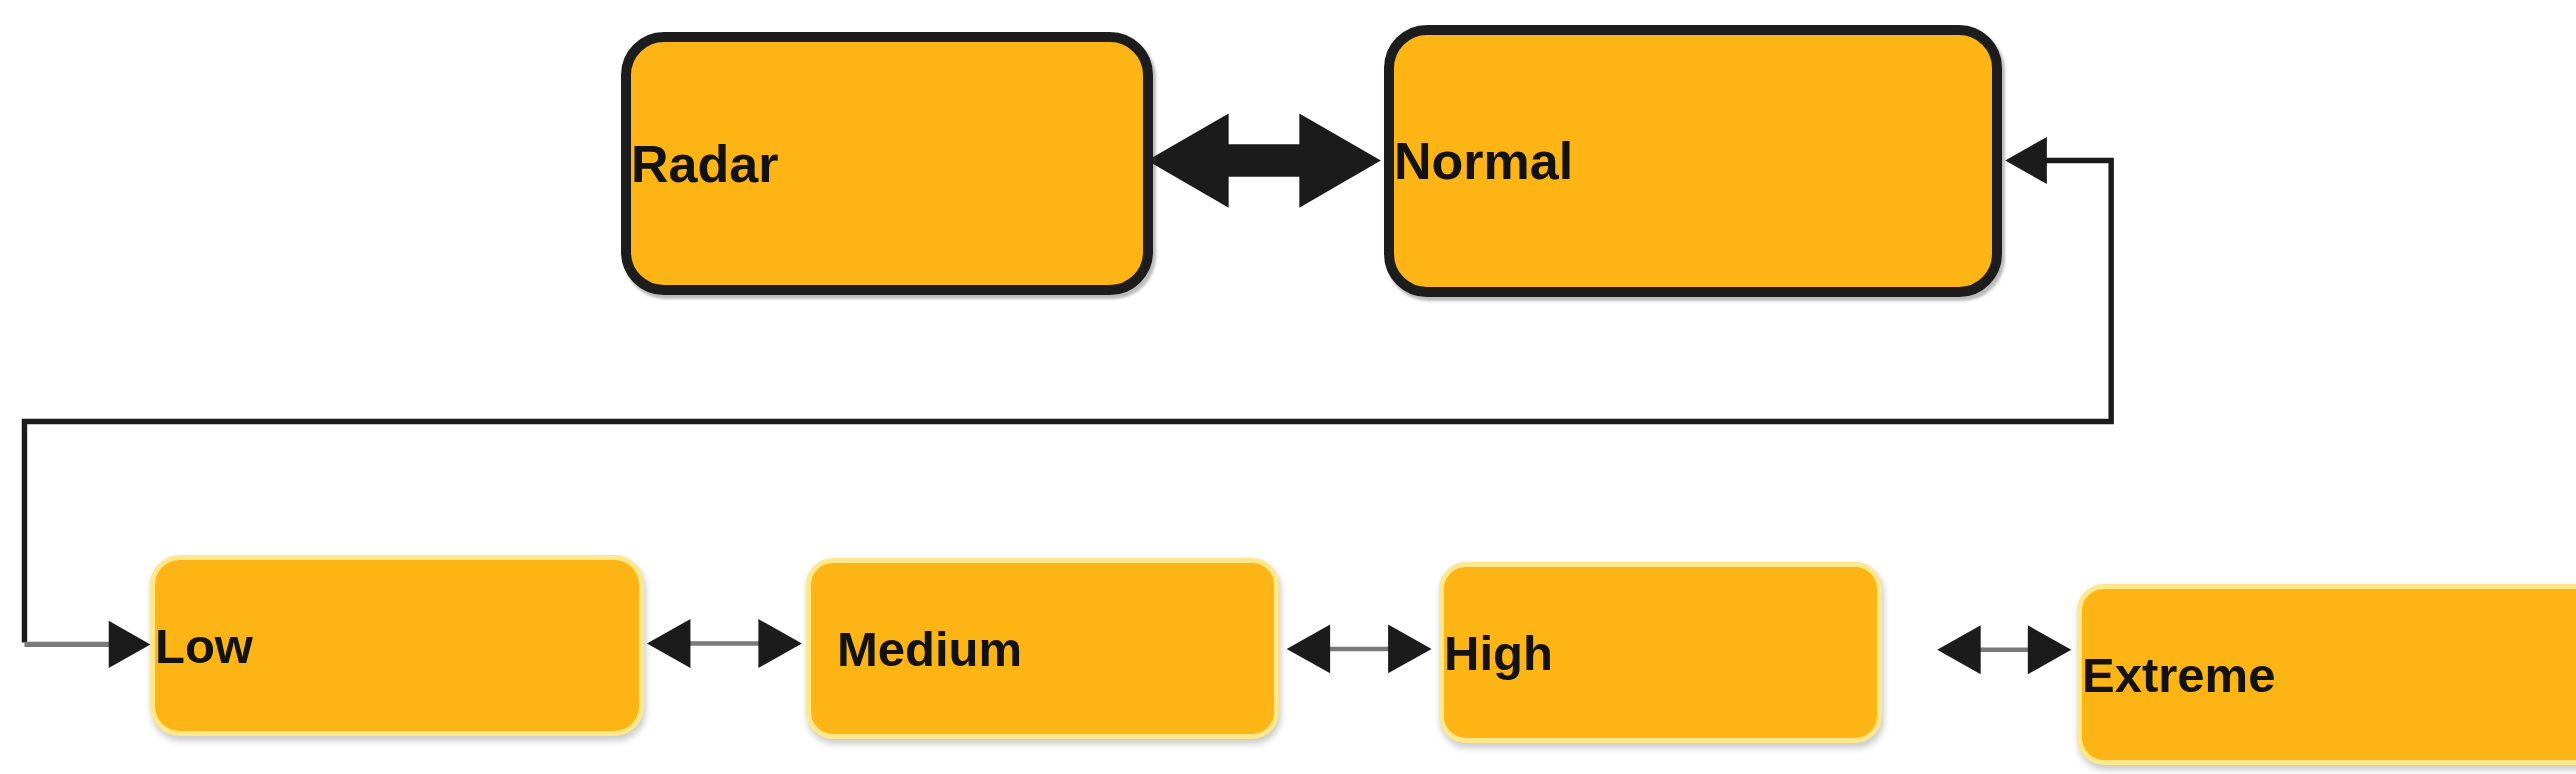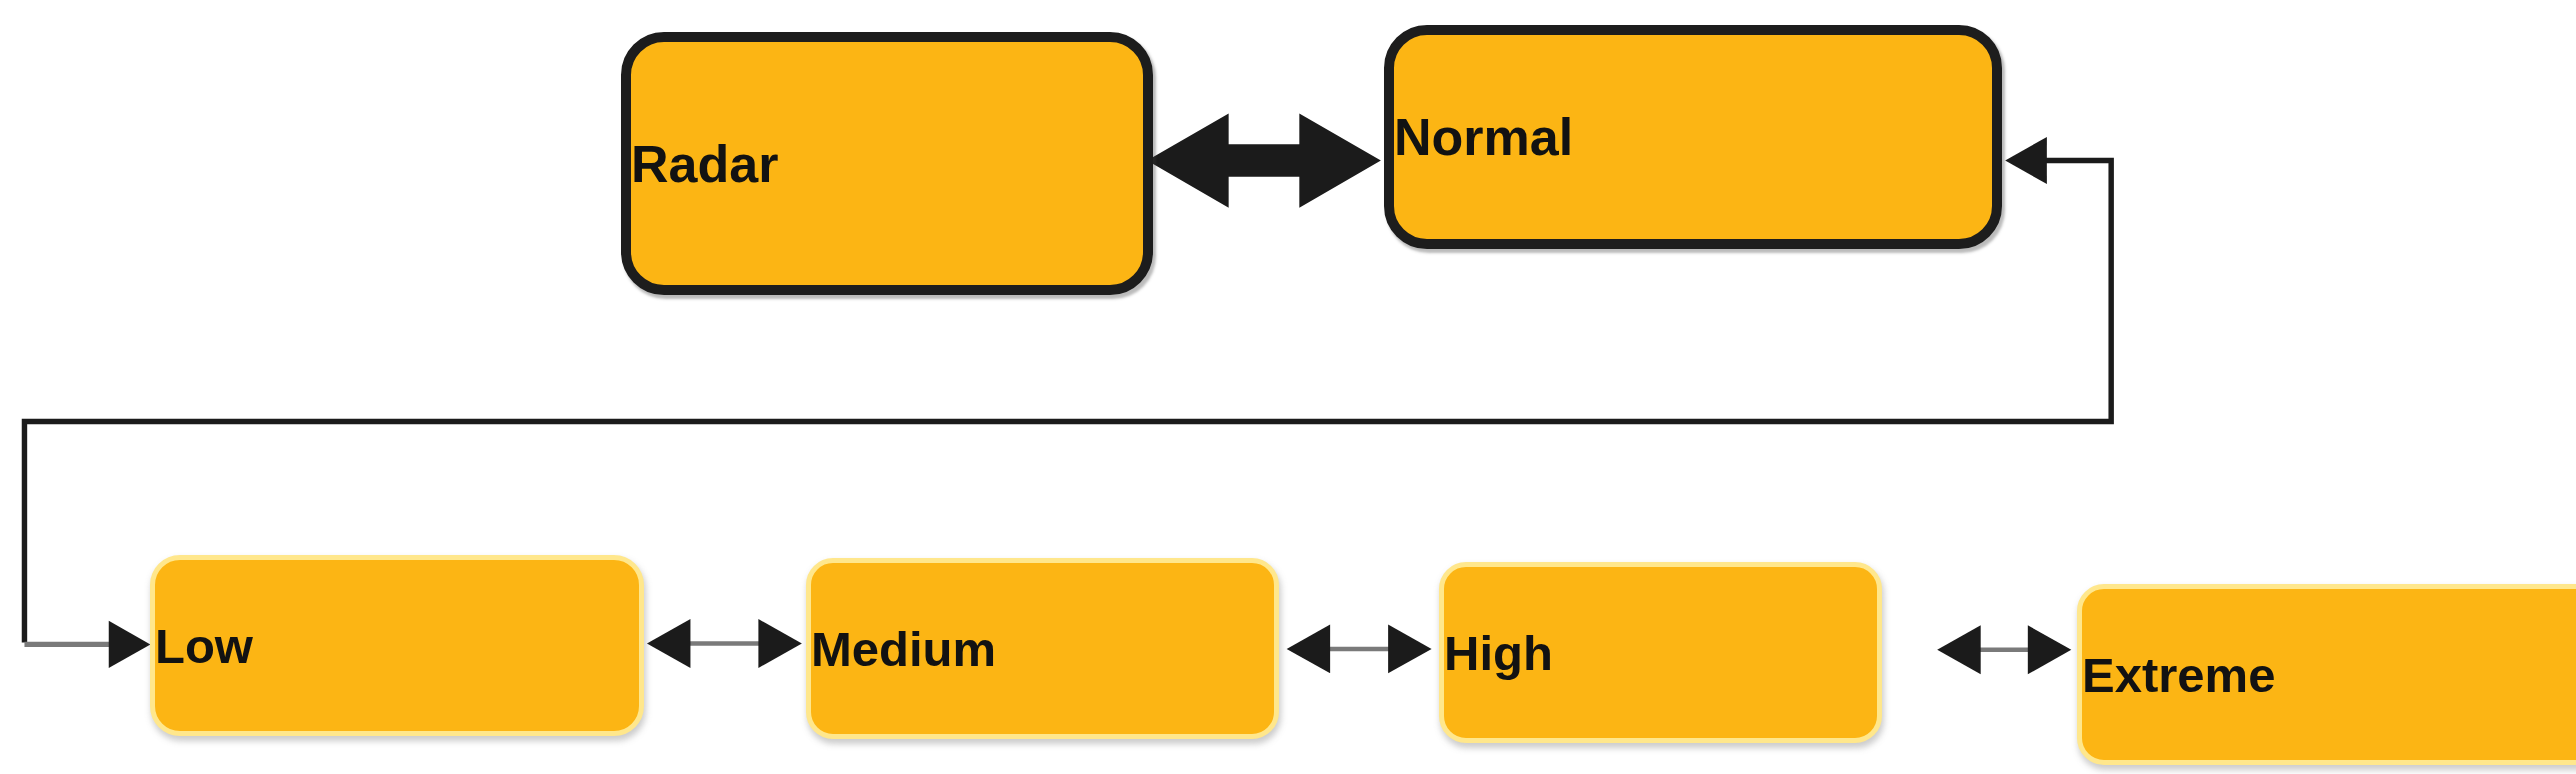--- a/index.html
+++ b/index.html
@@ -48,23 +48,23 @@
     font-size:52px;
     box-shadow:2.7px 3.6px 2.7px rgba(60,60,60,0.35);
   }
   .bottom-node{
     border:5.4px solid var(--node_border_light);
     border-radius:27px;
     font-size:49px;
     box-shadow:1.8px 4.5px 6.3px rgba(110,110,110,0.35);
   }
   #node-radar  { left:621px;  top:32px;  width:532px; height:263px; }
-  #node-normal { left:1384px; top:25px;  width:618px; height:224px; }
+  #node-normal { left:1384px; top:25px;  width:618px; height:272px; }
   #node-low    { left:150px;  top:555px; width:494px; height:181px;border-radius:30px; }
-  #node-medium { left:806px;  top:558px; width:473px; height:181px; }
+  #node-medium { left:806px;  top:558px; width:473px; height:181px;padding-left:26px; }
   #node-high   { left:1439px; top:562px; width:443px; height:181px; }
   #node-extreme{ left:2077px; top:564px; width:568px; height:181px;margin-top:20px; }
 
   .thick-arrow{ fill:var(--line); }
   .arrow-head{ fill:var(--line); stroke:none; }
   .arrow-shaft{ stroke:var(--shaft); stroke-width:5; fill:none; }
   .elbow-line{ stroke:var(--line); stroke-width:6; fill:none; }
   .elbow-line-gray{ stroke:var(--shaft); stroke-width:6; fill:none; }
 </style>
 </head>

